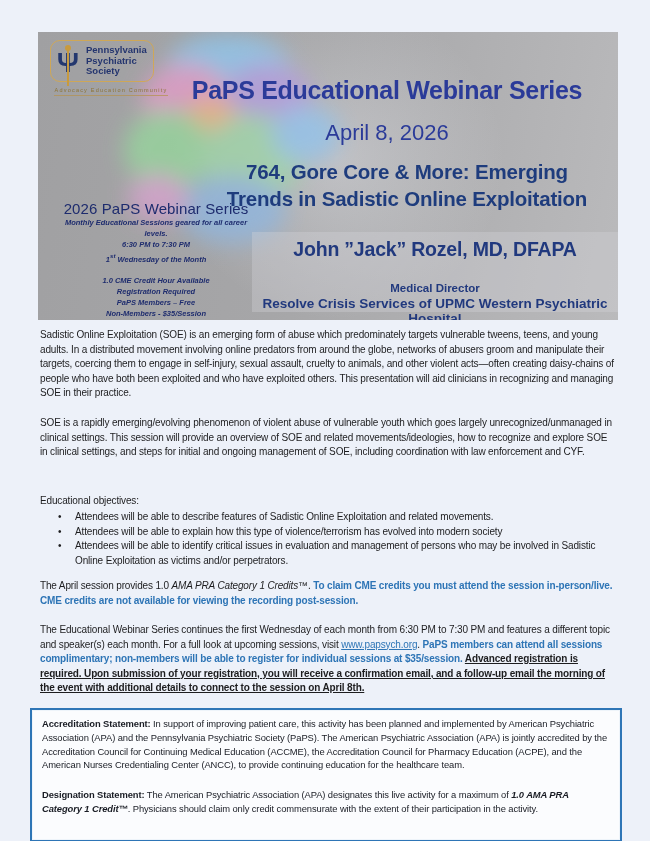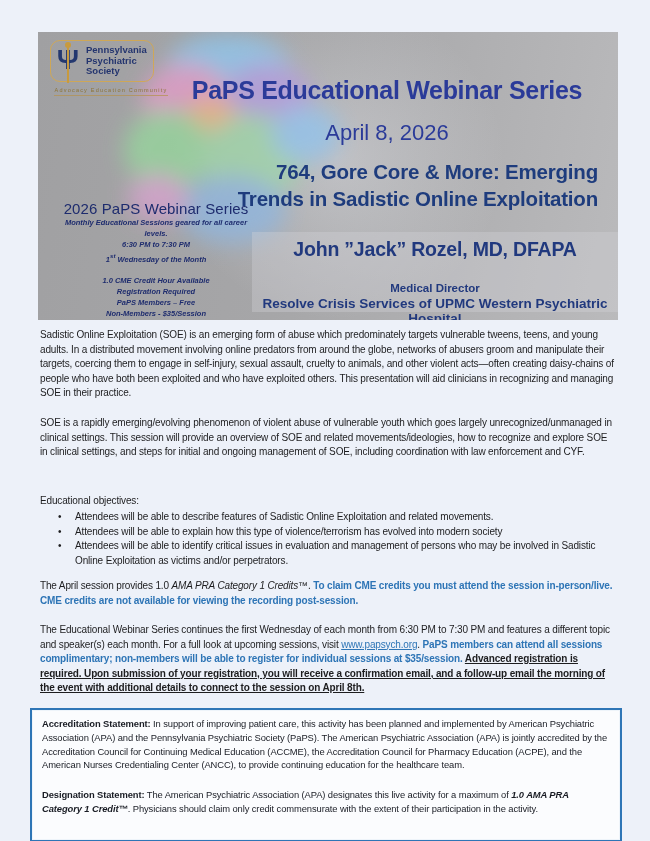--- a/index.html
+++ b/index.html
@@ -20,42 +20,42 @@
     background:radial-gradient(ellipse at 50% 45%, rgba(228,230,236,0.40), rgba(228,230,236,0) 62%);
   }
   .brain-svg { position:absolute; left:62px; top:-6px; }
   .speaker-band {
     position:absolute; left:214px; top:200px; right:0; height:80px;
     background:rgba(212,213,217,0.35);
   }
   
   .logo { position:absolute; left:12px; top:8px; width:122px; }
   .logo-box {
-    display:flex; align-items:center; gap:5px;
+    display:flex; align-items:flex-end; gap:5px;
     border:1px solid rgba(214,168,74,0.85); border-radius:10px;
     padding:4px 6px 4px 4px; width:fit-content;
   }
   .psi-wrap { position:relative; width:26px; text-align:center; }
   .psi { font-size:27px; line-height:1; font-weight:bold; color:#24386f; }
   .psi-staff { position:absolute; left:12px; top:-2px; width:2px; height:38px; background:#c89a3e; }
   .psi-dot  { position:absolute; left:10px; top:-5px; width:6px; height:6px; border-radius:50%; background:#c89a3e; }
   .logo-text div { font-size:9.5px; font-weight:bold; color:#24356f; line-height:1.12; }
   .logo-tagline { margin-top:5px; font-size:5.5px; letter-spacing:1.2px; color:#8d7436; text-align:center; white-space:nowrap; }
   .logo-subline { height:1px; background:#b5924c; opacity:0.7; margin:2px 4px 0 4px; }
   
   .series-title {
     position:absolute; left:122px; right:4px; top:44px; text-align:center;
     font-size:25px; font-weight:bold; color:#2b3b99; letter-spacing:-0.3px;
   }
   .series-date {
     position:absolute; left:122px; right:4px; top:88px; text-align:center;
     font-size:22px; color:#2b3b99;
   }
   .session-title {
-    position:absolute; left:168px; right:20px; top:126px; text-align:right;
+    position:absolute; left:168px; right:10px; top:126px; text-align:center;
     font-size:20.5px; font-weight:bold; color:#1e3c7d; line-height:27px; letter-spacing:-0.2px;
   }
   .info-panel { position:absolute; left:16px; top:168px; width:204px; text-align:center; color:#1e2c6e; }
   .info-title { font-size:15px; font-weight:normal; letter-spacing:0.1px; }
   .info-line  { font-size:7.5px; font-weight:bold; font-style:italic; line-height:11px; }
   .info-gap   { height:10px; }
   .speaker { position:absolute; left:214px; right:0; top:206px; text-align:center; color:#21397e; }
   .speaker-name { font-size:19.5px; font-weight:bold; letter-spacing:-0.2px; }
   .speaker-role { font-size:11.5px; font-weight:bold; margin-top:21px; }
   .speaker-org  { font-size:13.5px; font-weight:bold; margin-top:2px; }

